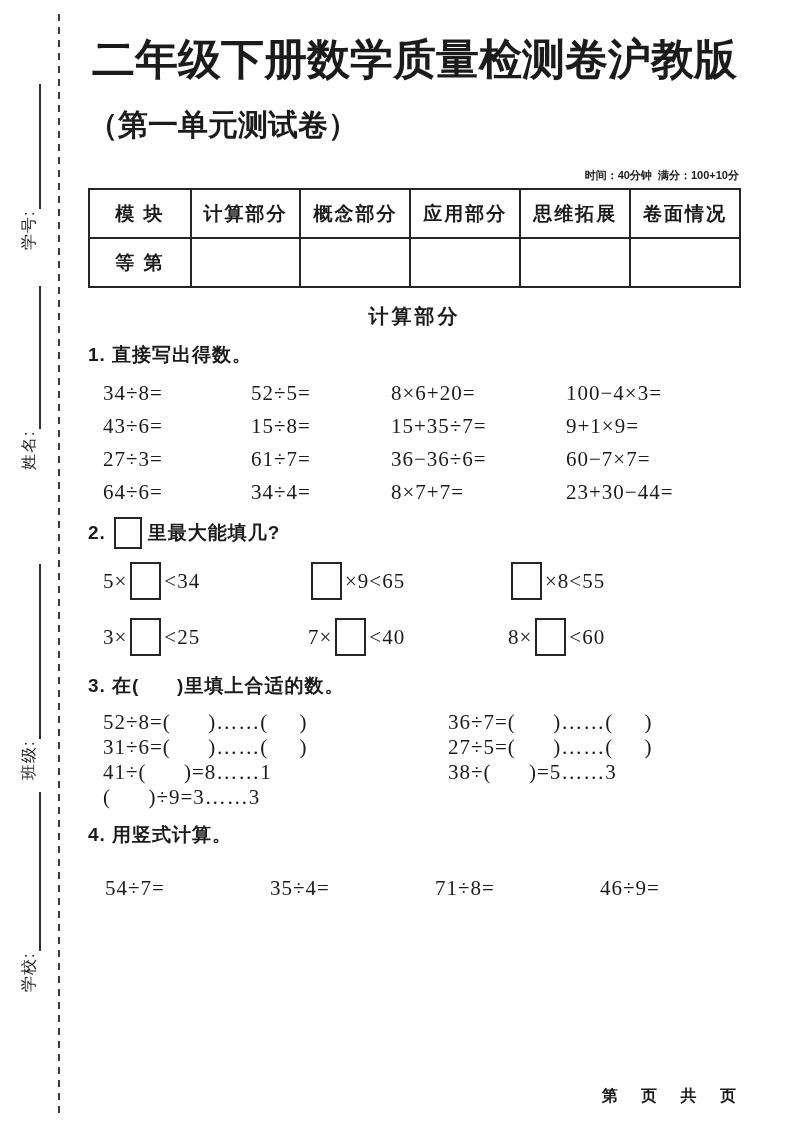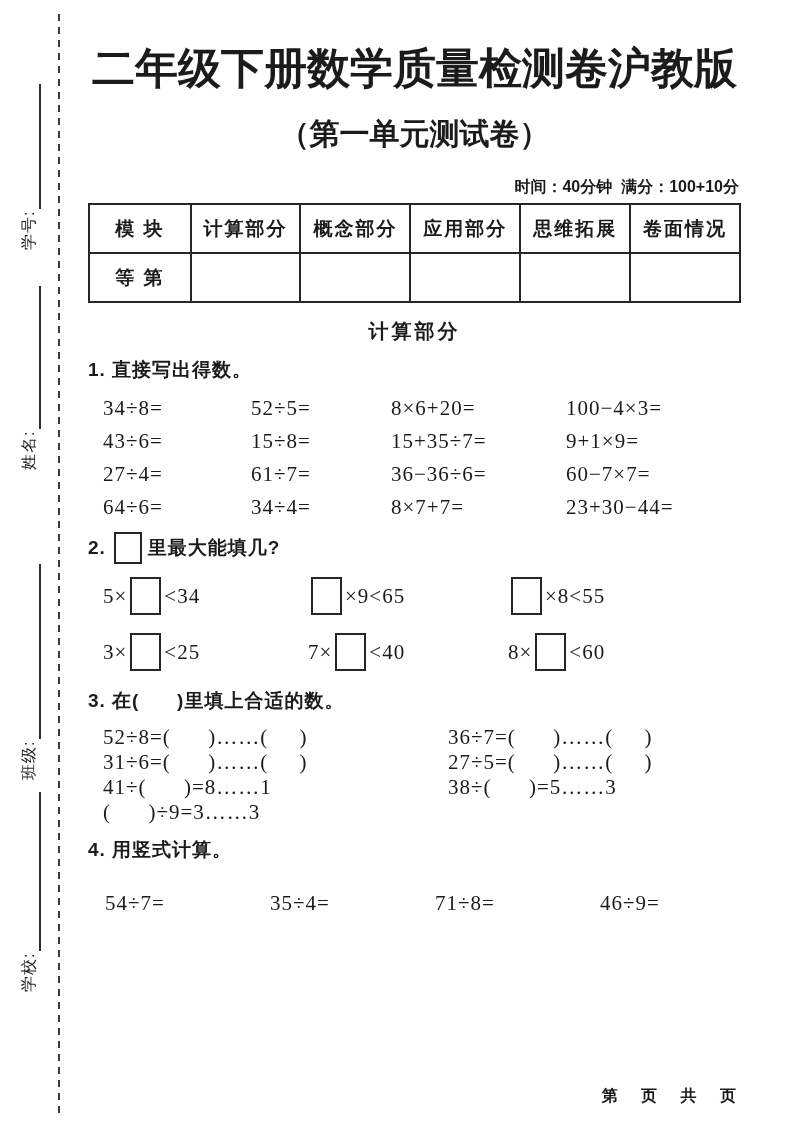--- a/index.html
+++ b/index.html
@@ -42,41 +42,40 @@
     top: 14px;
     width: 2px;
     height: 1100px;
     background: repeating-linear-gradient(to bottom, #3a3a3a 0 7px, transparent 7px 13px);
   }
 
   
   .main {
     position: absolute;
     left: 88px;
-    top: 28px;
+    top: 19px;
     width: 653px;
   }
   .title {
     margin-top: 12px;
     text-align: center;
     font-size: 43px;
     font-weight: bold;
     white-space: nowrap;
   }
   .subtitle {
     margin-top: 16px;
-    text-align: center;
     font-size: 30px;
     font-weight: bold;
     white-space: nowrap;
   }
   .meta {
     margin-top: 22px;
     text-align: right;
-    font-size: 16px;
+    font-size: 11px;
     font-weight: bold;
     white-space: pre;
     padding-right: 2px;
   }
 
   table.score {
     margin-top: 5px;
     width: 100%;
     border-collapse: collapse;
     table-layout: fixed;
@@ -241,21 +240,21 @@
     <div class="q-heading">1. 直接写出得数。</div>
     <div class="q1-grid">
       <span class="math">34÷8=</span>
       <span class="math">52÷5=</span>
       <span class="math">8×6+20=</span>
       <span class="math">100−4×3=</span>
       <span class="math">43÷6=</span>
       <span class="math">15÷8=</span>
       <span class="math">15+35÷7=</span>
       <span class="math">9+1×9=</span>
-      <span class="math">27÷4=</span>
+      <span class="math">27÷3=</span>
       <span class="math">61÷7=</span>
       <span class="math">36−36÷6=</span>
       <span class="math">60−7×7=</span>
       <span class="math">64÷6=</span>
       <span class="math">34÷4=</span>
       <span class="math">8×7+7=</span>
       <span class="math">23+30−44=</span>
     </div>
 
     <div class="q-heading q2-heading">

